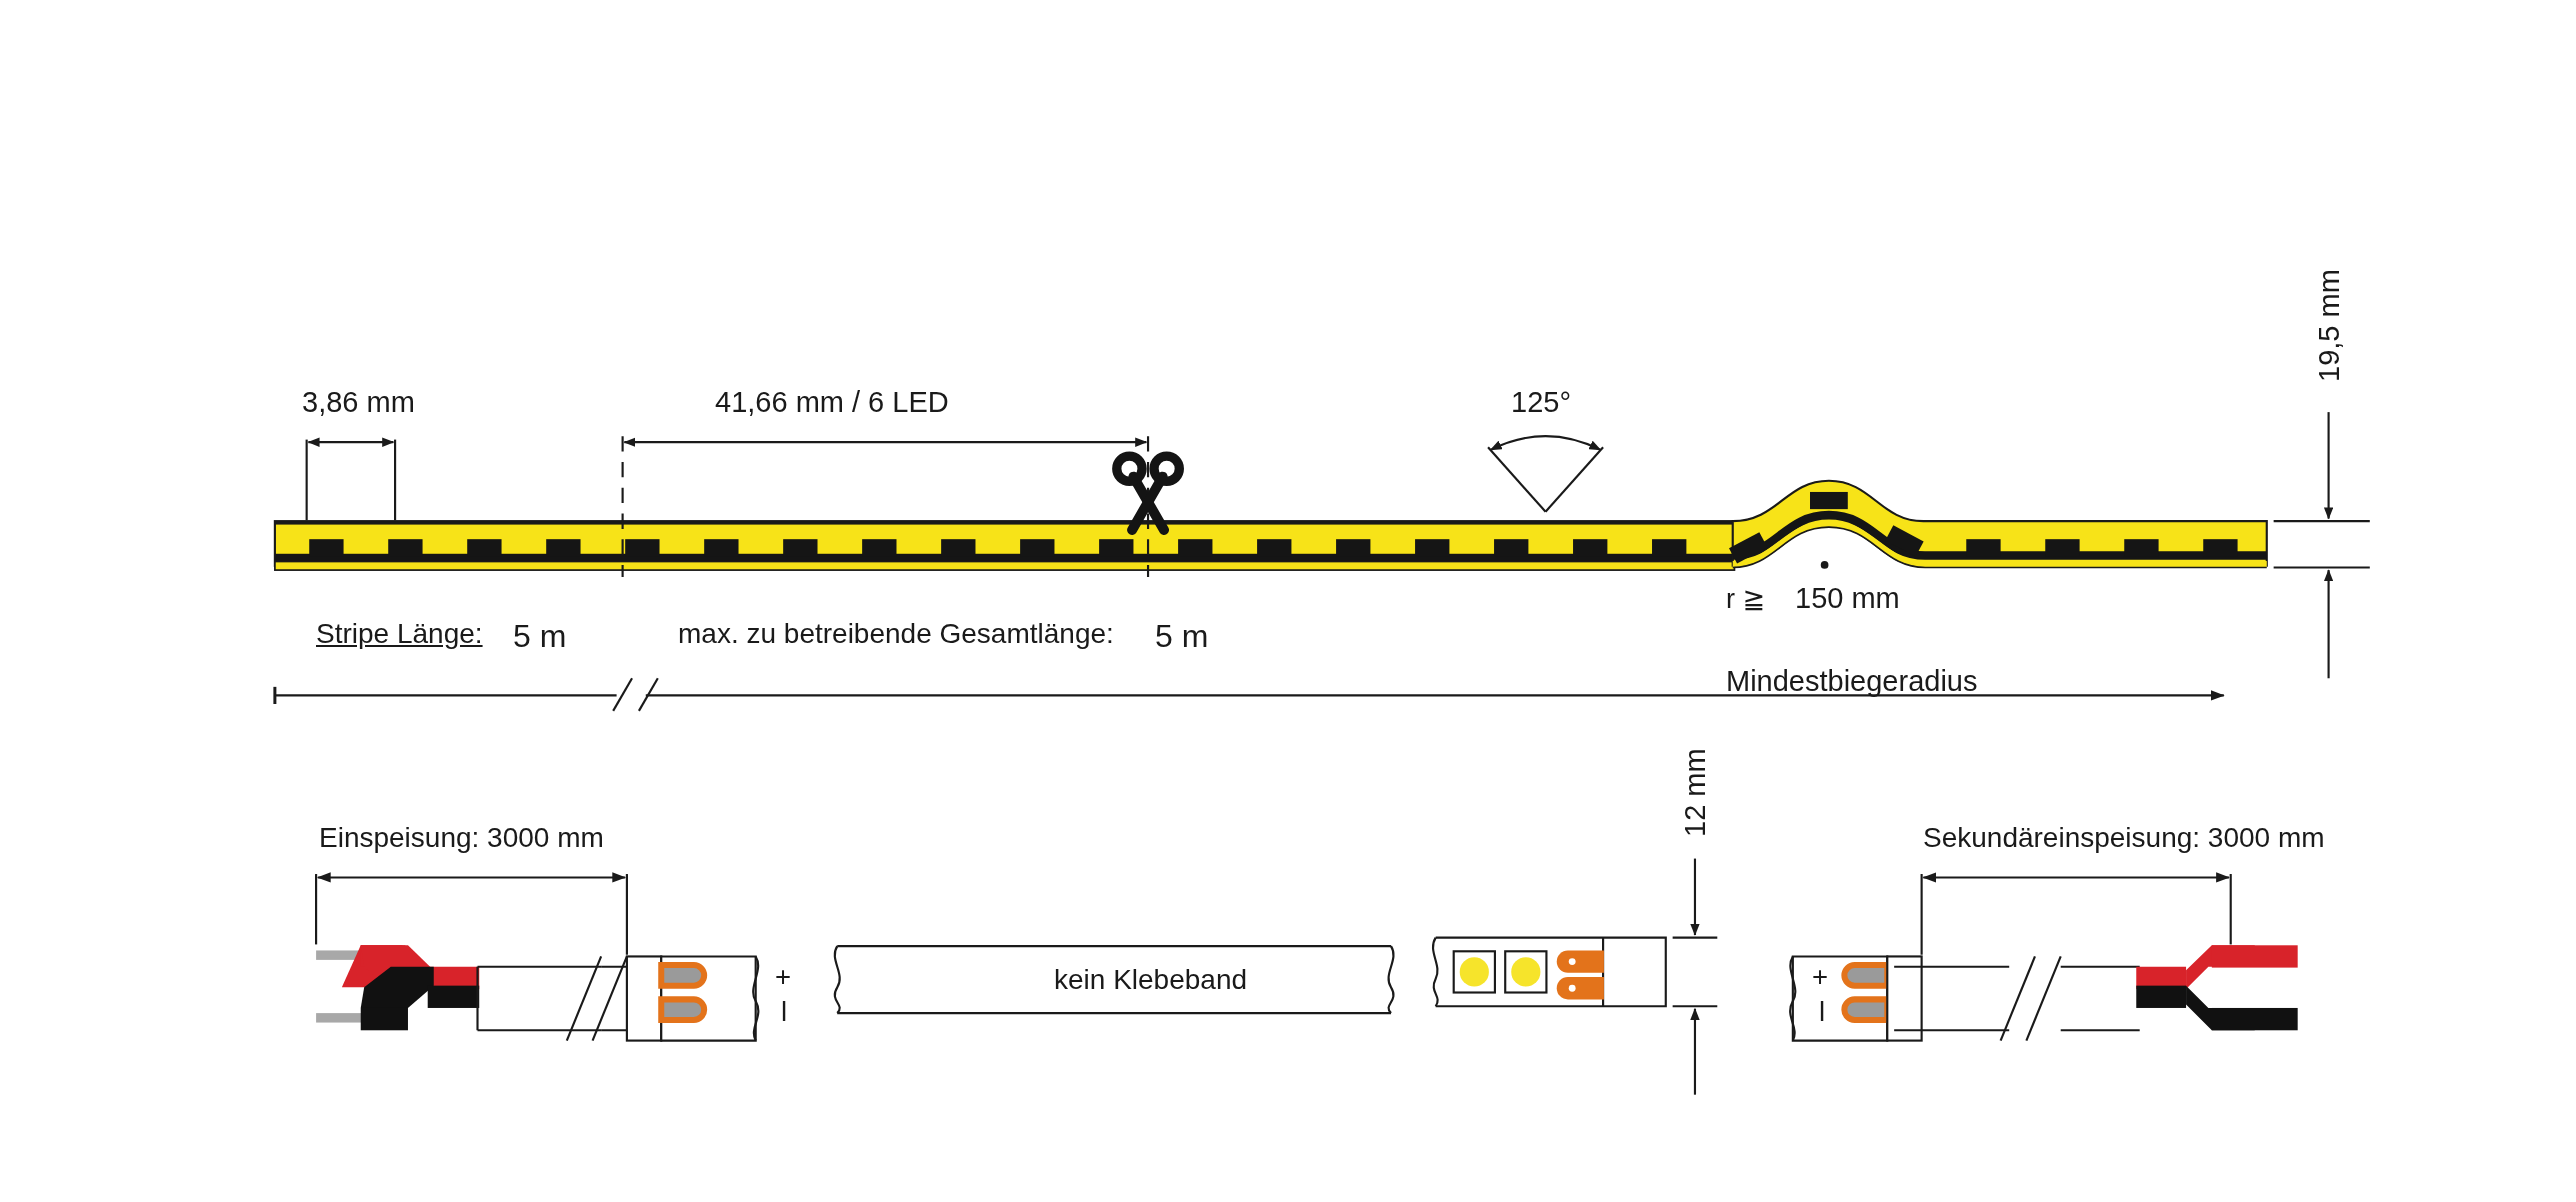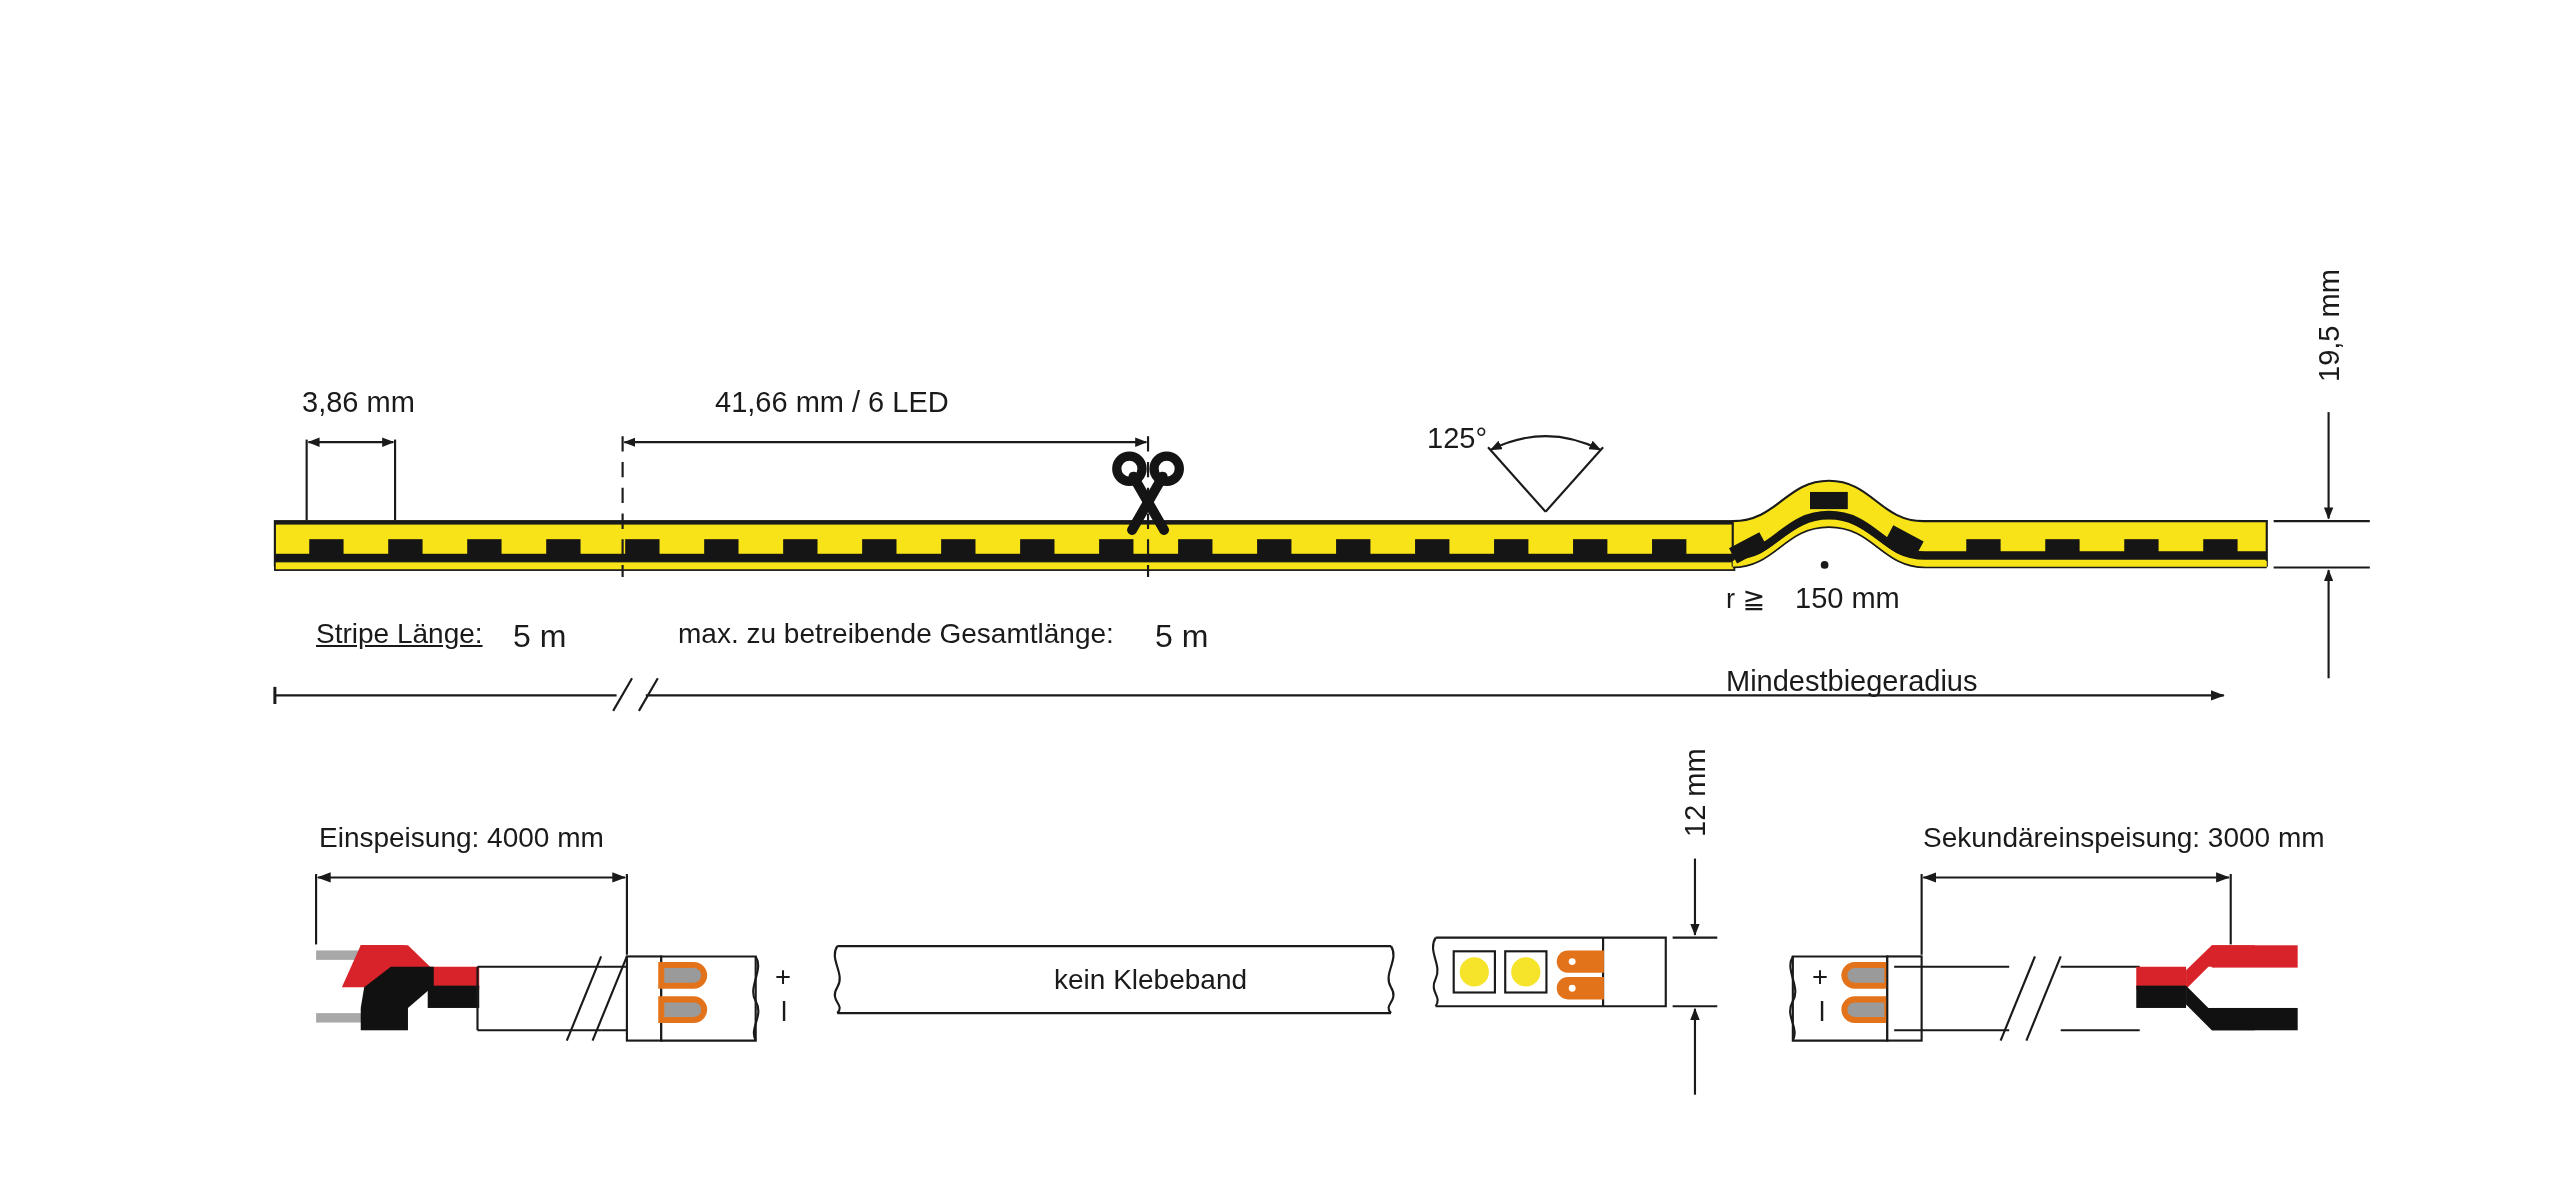--- a/index.html
+++ b/index.html
@@ -258,35 +258,35 @@
       <path d="M2546,1148 L2546,1170 L2576,1200 L2626,1200 L2626,1174 L2572,1174 Z" fill="#111111"></path>
       <rect x="2576" y="1174" width="100" height="26" fill="#111111"></rect>
     </g>
 
   </svg>
 
   <div class="lbl lbl-dim" style="left:302px;top:388px;">3,86 mm</div>
 
   <div class="lbl lbl-dim" style="left:715px;top:388px;">41,66 mm / 6 LED</div>
 
-  <div class="lbl lbl-dim" style="left:1427px;top:388px;margin-top:36px;">125°</div>
+  <div class="lbl lbl-dim" style="left:1511px;top:388px;">125°</div>
 
   <div class="lbl lbl-dim rot90" style="left:2315px;top:382px;">19,5 mm</div>
 
   <div class="lbl lbl-sym" style="left:1726px;top:586px;">r ≧</div>
   <div class="lbl lbl-dim" style="left:1795px;top:584px;">150 mm</div>
   <div class="lbl lbl-dim" style="left:1726px;top:623px;margin-top:44px;">Mindestbiegeradius</div>
 
   <div class="lbl lbl-cap" style="left:316px;top:620px;text-decoration:underline;">Stripe Länge:</div>
   <div class="lbl lbl-small" style="left:513px;top:620px;">5 m</div>
 
   <div class="lbl lbl-cap" style="left:678px;top:620px;">max. zu betreibende Gesamtlänge:</div>
   <div class="lbl lbl-small" style="left:1155px;top:620px;">5 m</div>
 
-  <div class="lbl lbl-cap" style="left:319px;top:824px;">Einspeisung: 4000 mm</div>
+  <div class="lbl lbl-cap" style="left:319px;top:824px;">Einspeisung: 3000 mm</div>
 
   <div class="lbl lbl-cap" style="left:1054px;top:966px;">kein Klebeband</div>
 
   <div class="lbl lbl-dim rot90" style="left:1681px;top:837px;">12 mm</div>
 
   <div class="lbl lbl-cap" style="left:1923px;top:824px;">Sekundäreinspeisung: 3000 mm</div>
 
   <div class="lbl lbl-pm" style="left:775px;top:963px;">+</div>
   <div class="lbl lbl-pm" style="left:781px;top:998px;">l</div>
 

